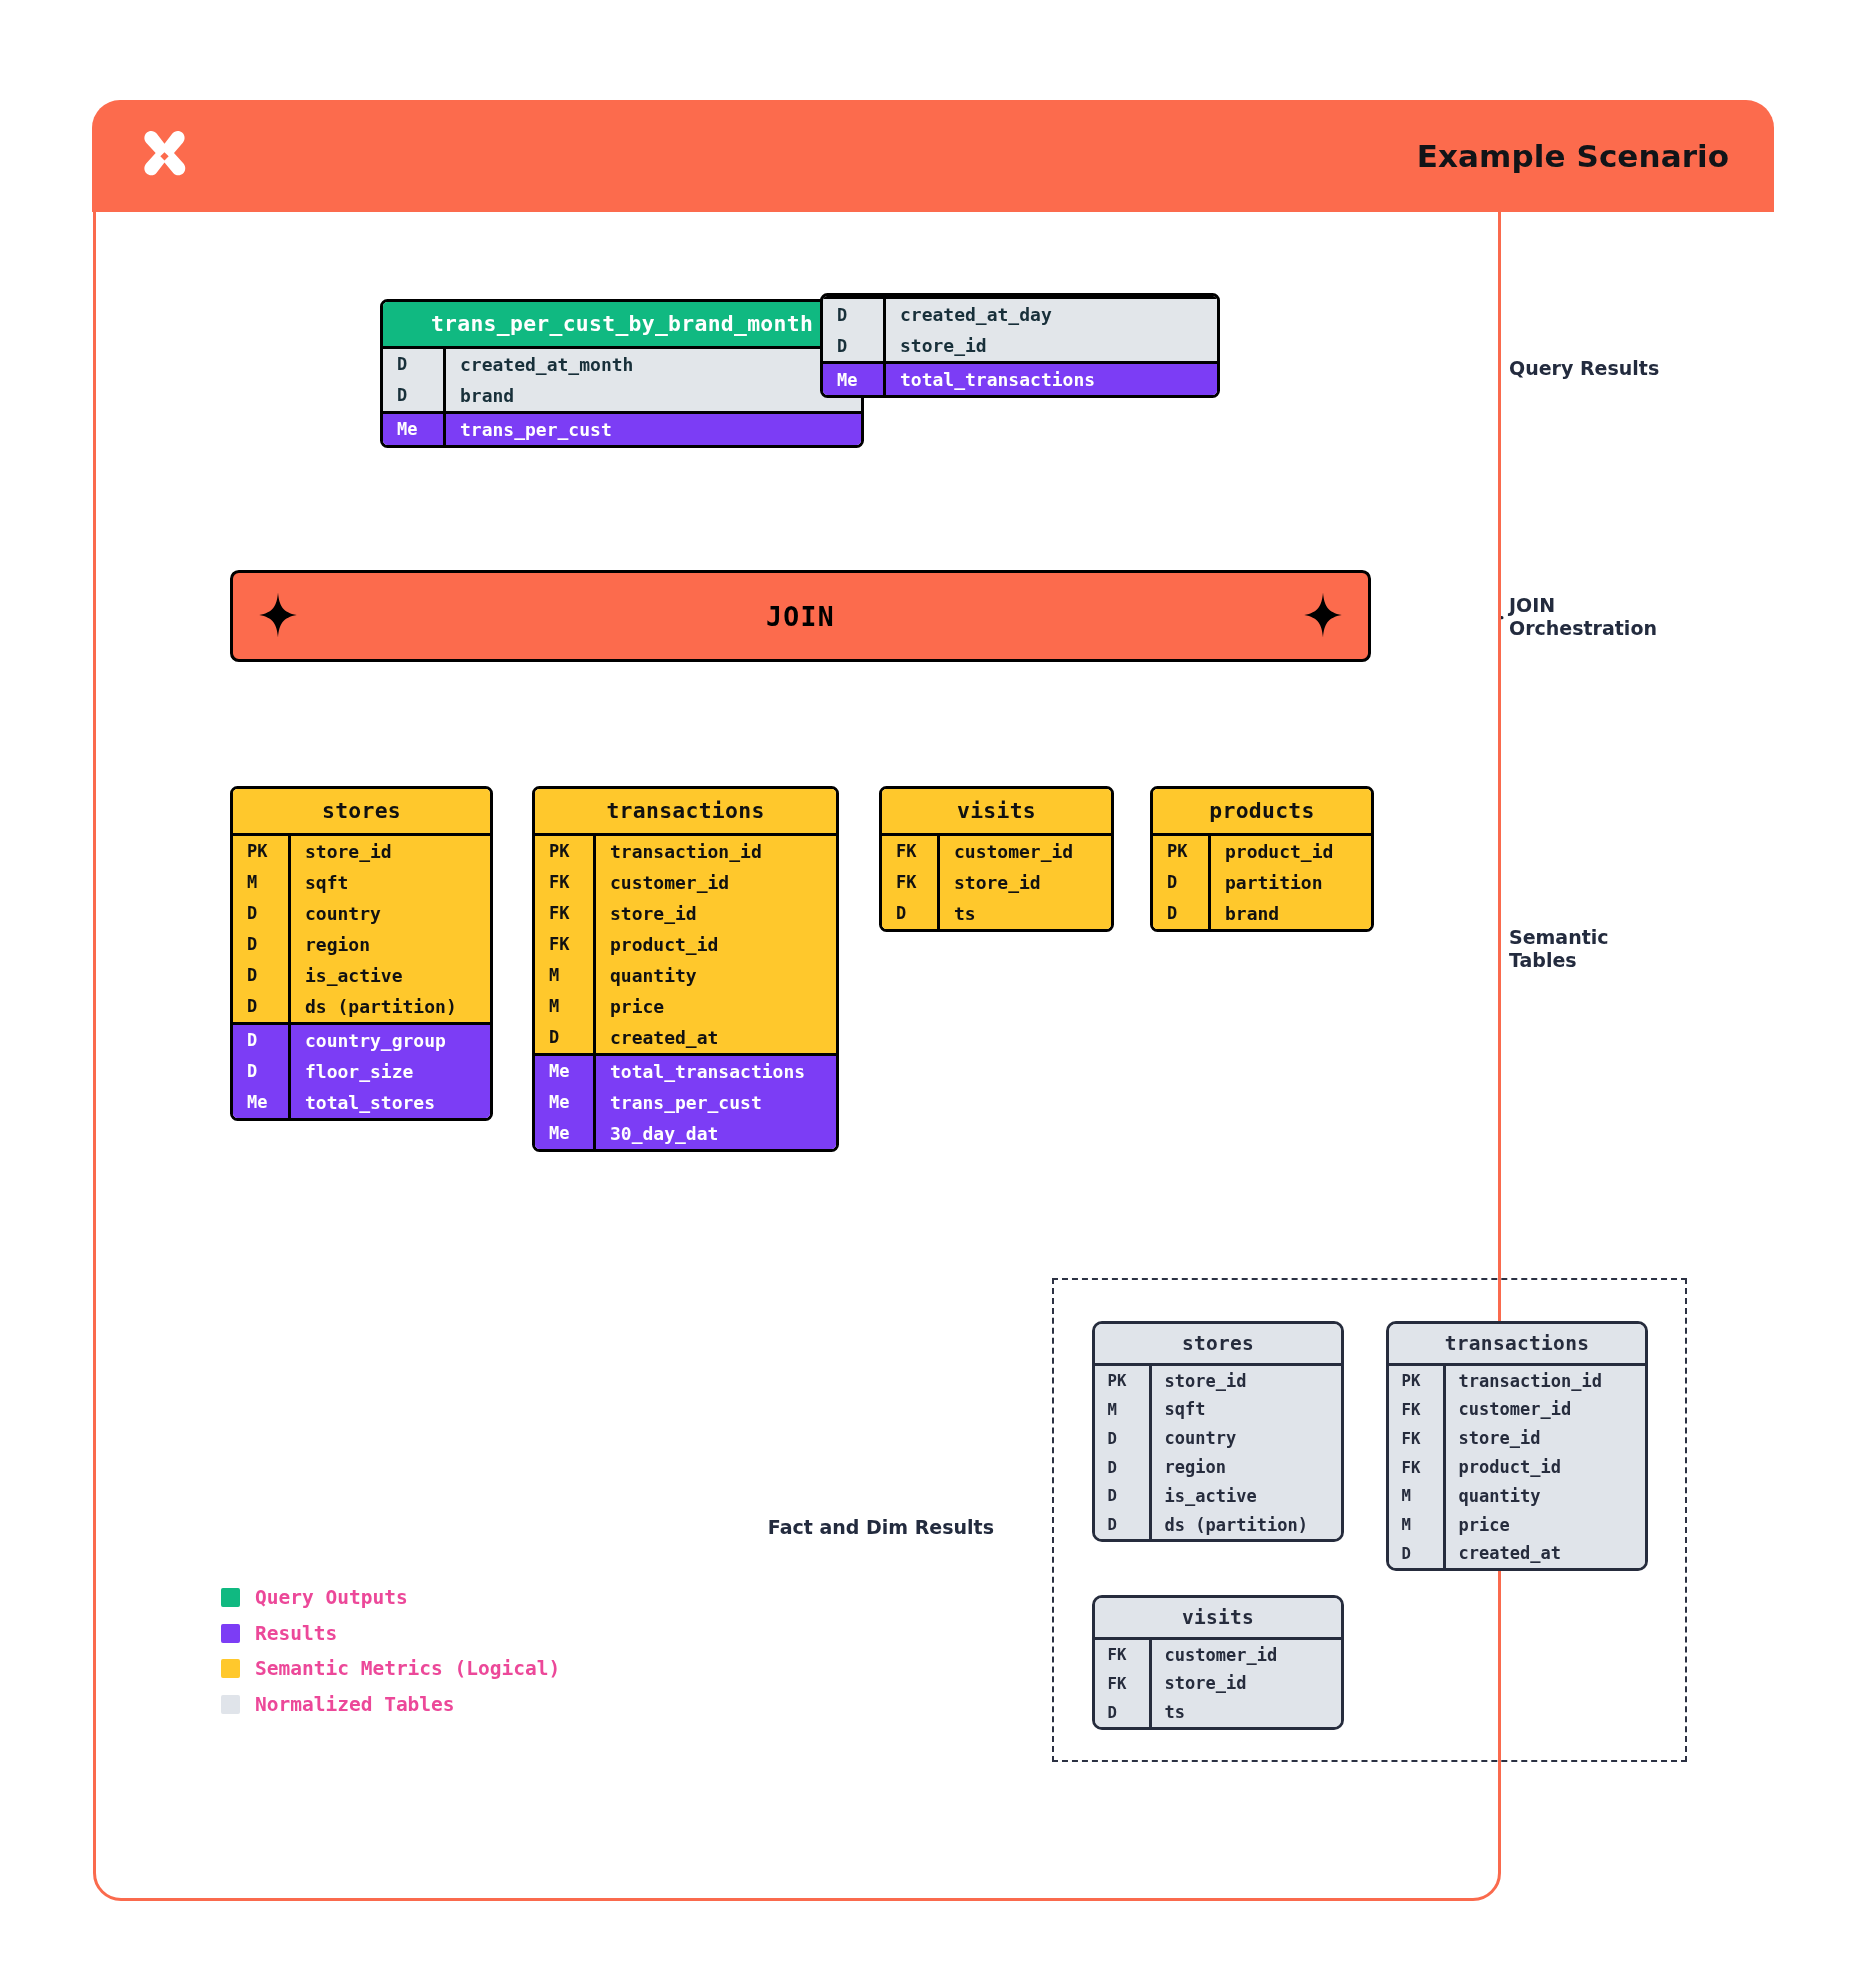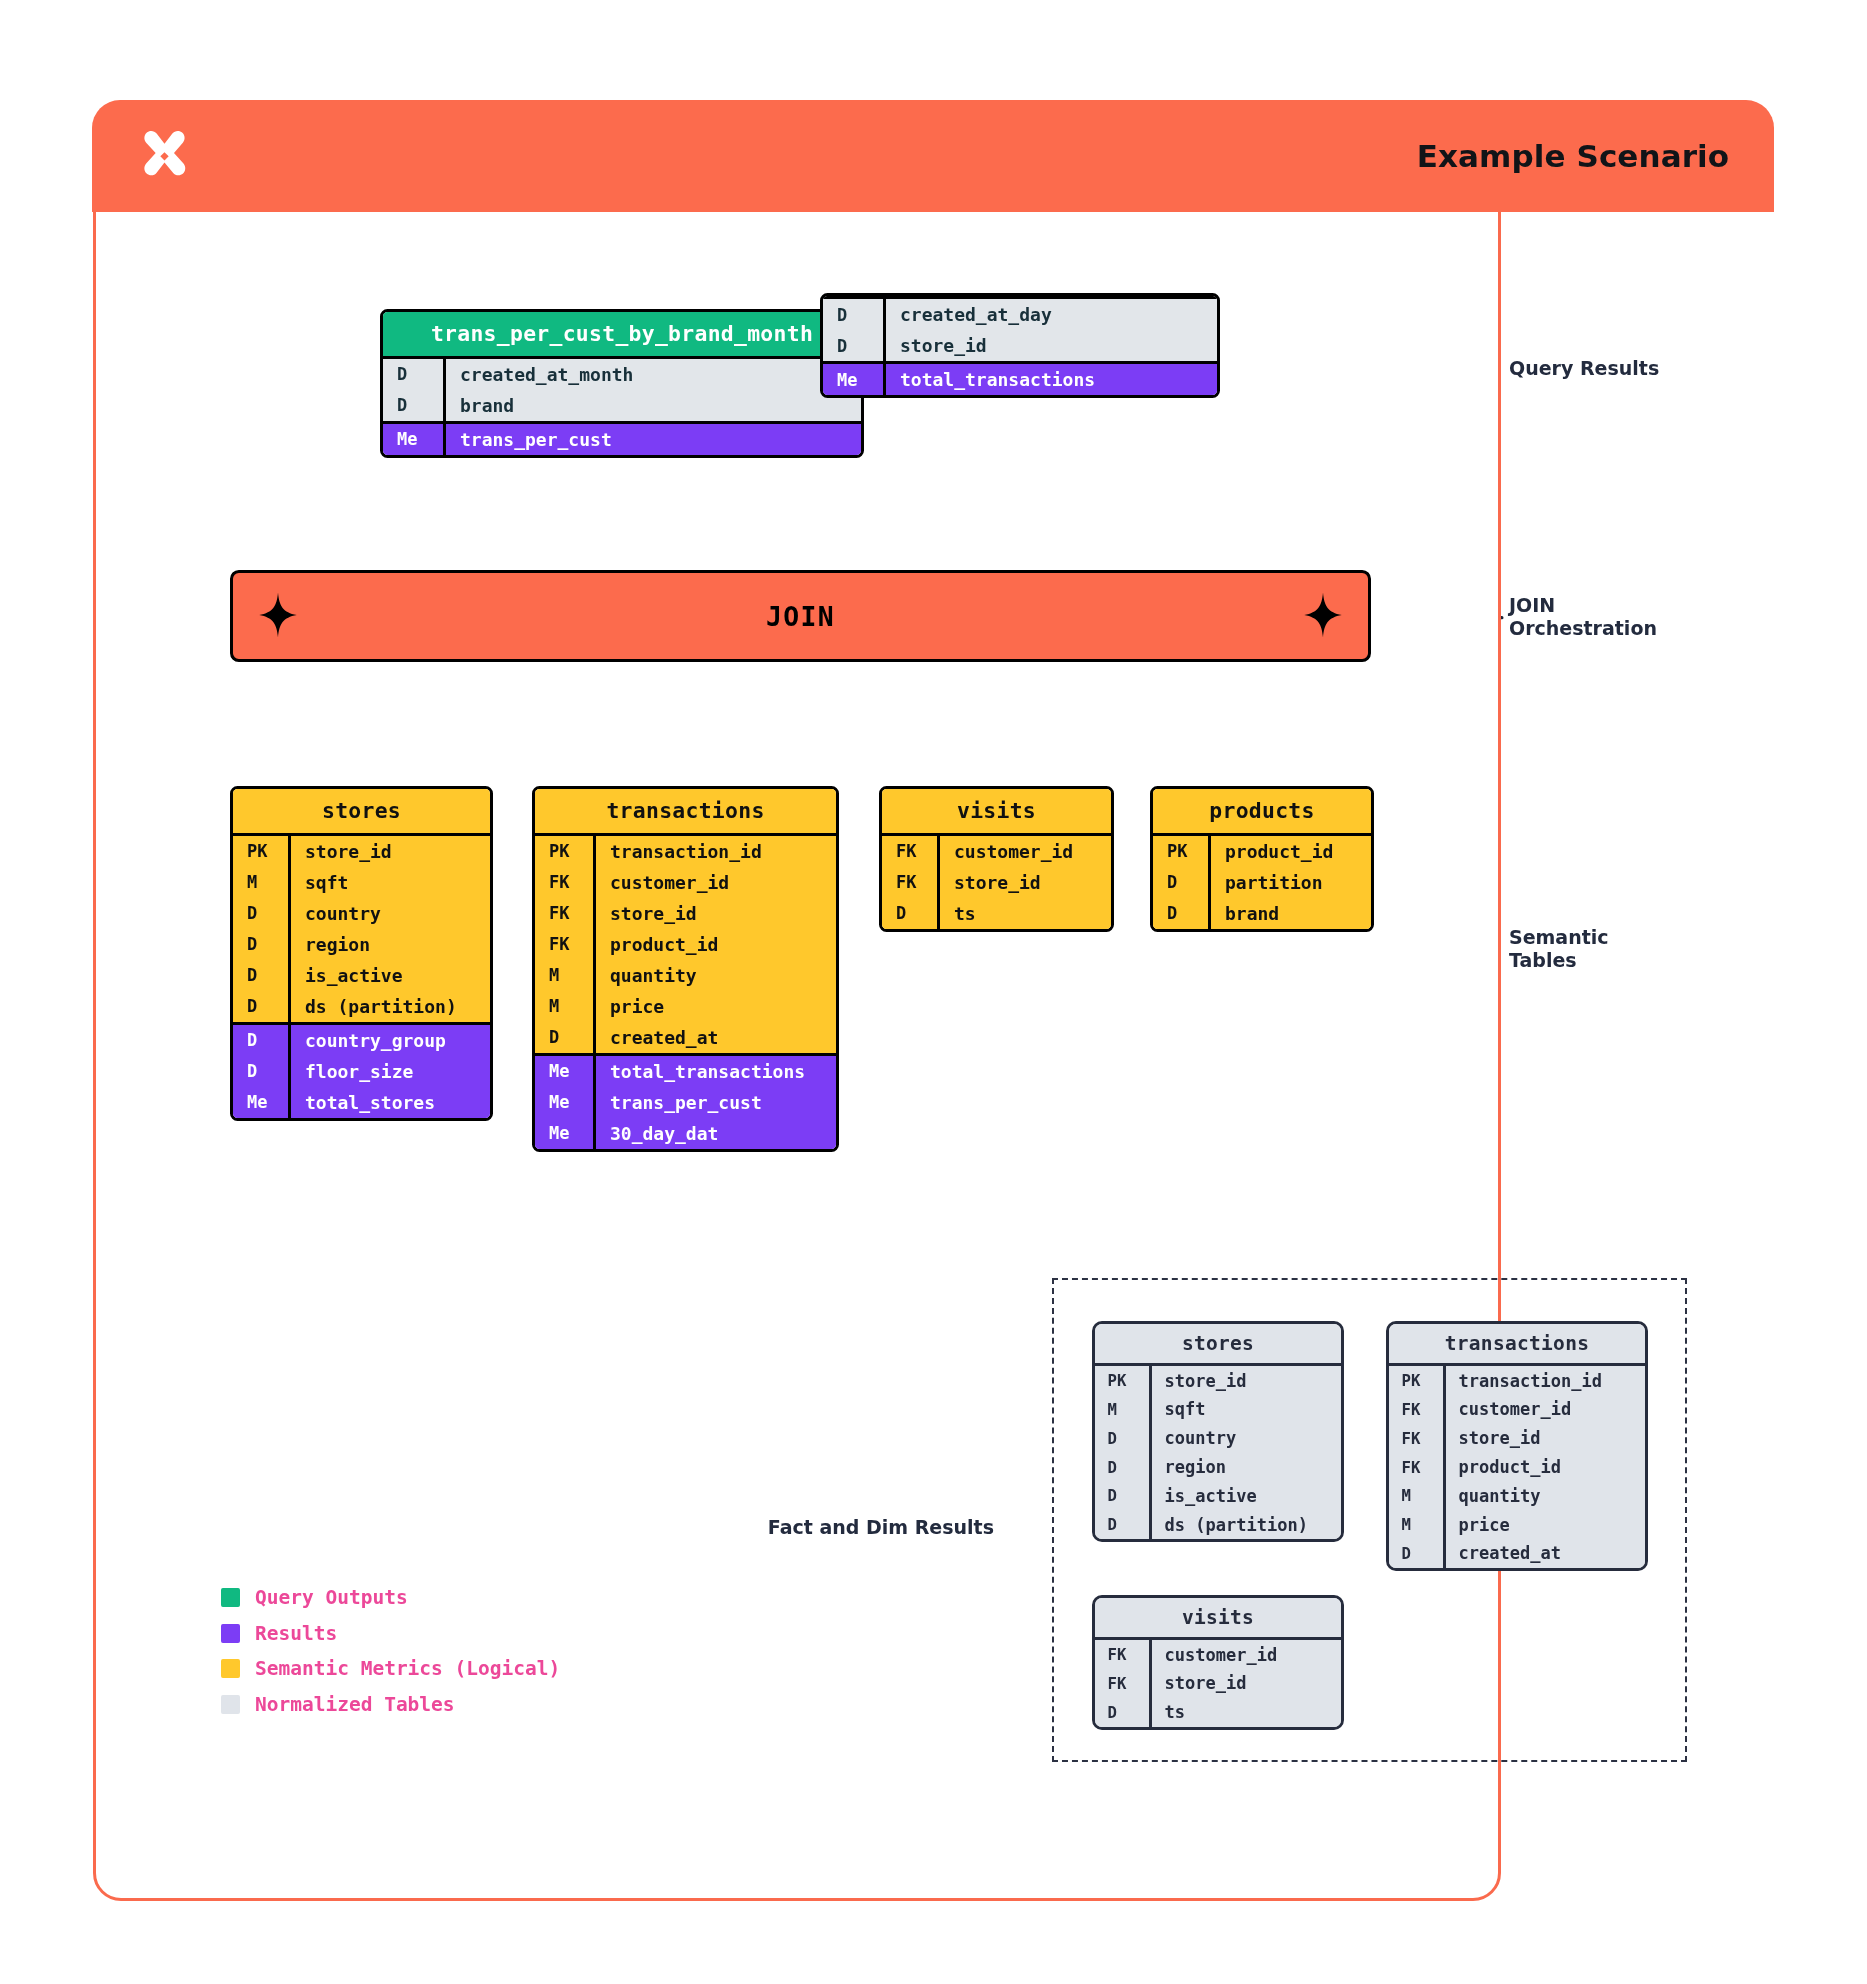--- a/index.html
+++ b/index.html
@@ -202,21 +202,21 @@
       <div class="logo-wrap">
         <svg width="65" height="65" viewBox="0 0 100 100" aria-hidden="true">
           <path fill="#ffffff" d="M22.5 13.5c4.5-4.2 11.6-3.6 15.4 1.2L50 30.5l12.1-15.8c3.8-4.8 10.9-5.4 15.4-1.2 4.3 4.1 4.6 10.9.7 15.4L64.6 44.8l14.6 15.9c3.9 4.5 3.6 11.3-.7 15.4-4.5 4.2-11.6 3.6-15.4-1.2L50 59.1 37.9 74.9c-3.8 4.8-10.9 5.4-15.4 1.2-4.3-4.1-4.6-10.9-.7-15.4l14.6-15.9L21.8 28.9c-3.9-4.5-3.6-11.3.7-15.4z"></path>
           <path fill="#FC6B4D" d="M50 43.4l6.4 6.4-6.4 6.4-6.4-6.4z"></path>
         </svg>
       </div>
       <div class="header-title">Example Scenario</div>
     </div>
   </div>
 
-  <div class="tbl res" style="left:380px; top:309px; width:484px;">
+  <div class="tbl res" style="left:380px; top:299px; width:484px;">
     <div class="thead">trans_per_cust_by_brand_month</div>
     <div class="tbody">
       <div class="section sec-dim">
         <div class="trow">
           <div class="tkey" style="width:60px">D</div>
           <div class="tname">created_at_month</div>
         </div>
         <div class="trow">
           <div class="tkey" style="width:60px">D</div>
           <div class="tname">brand</div>

